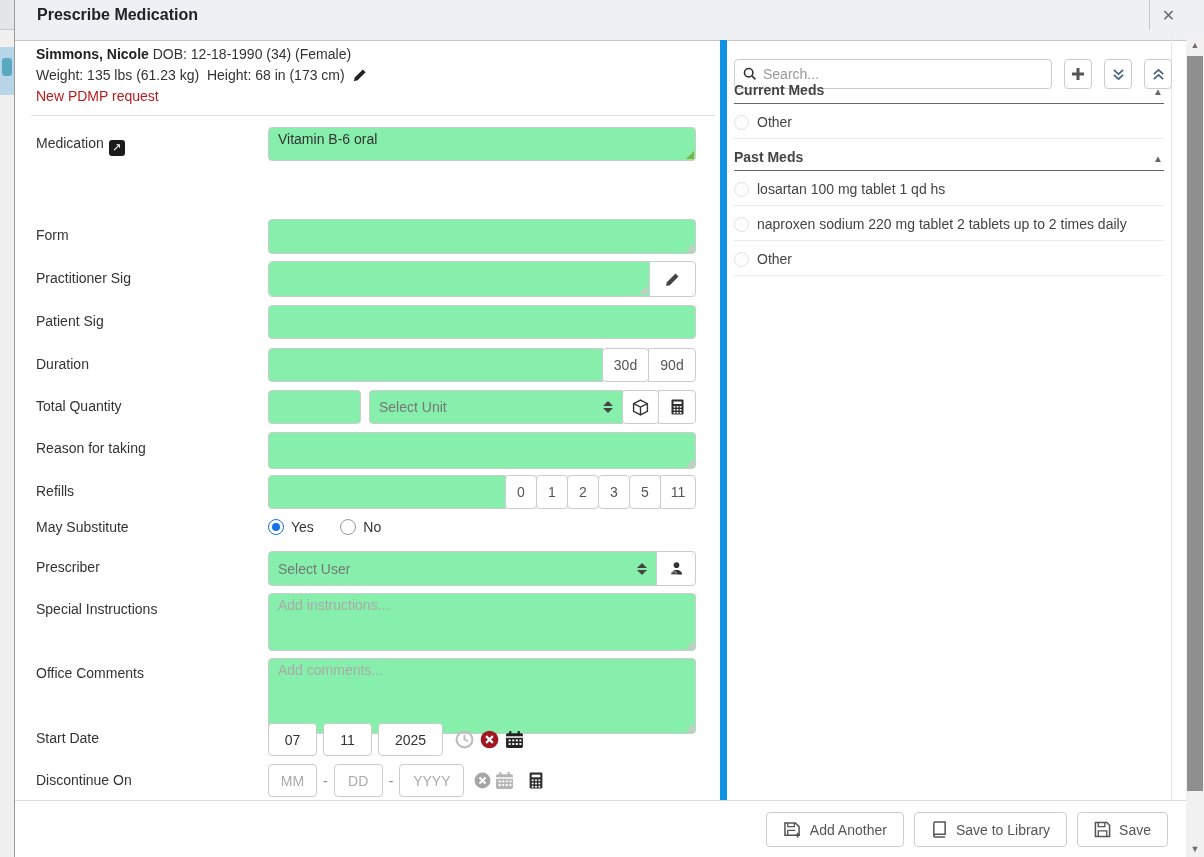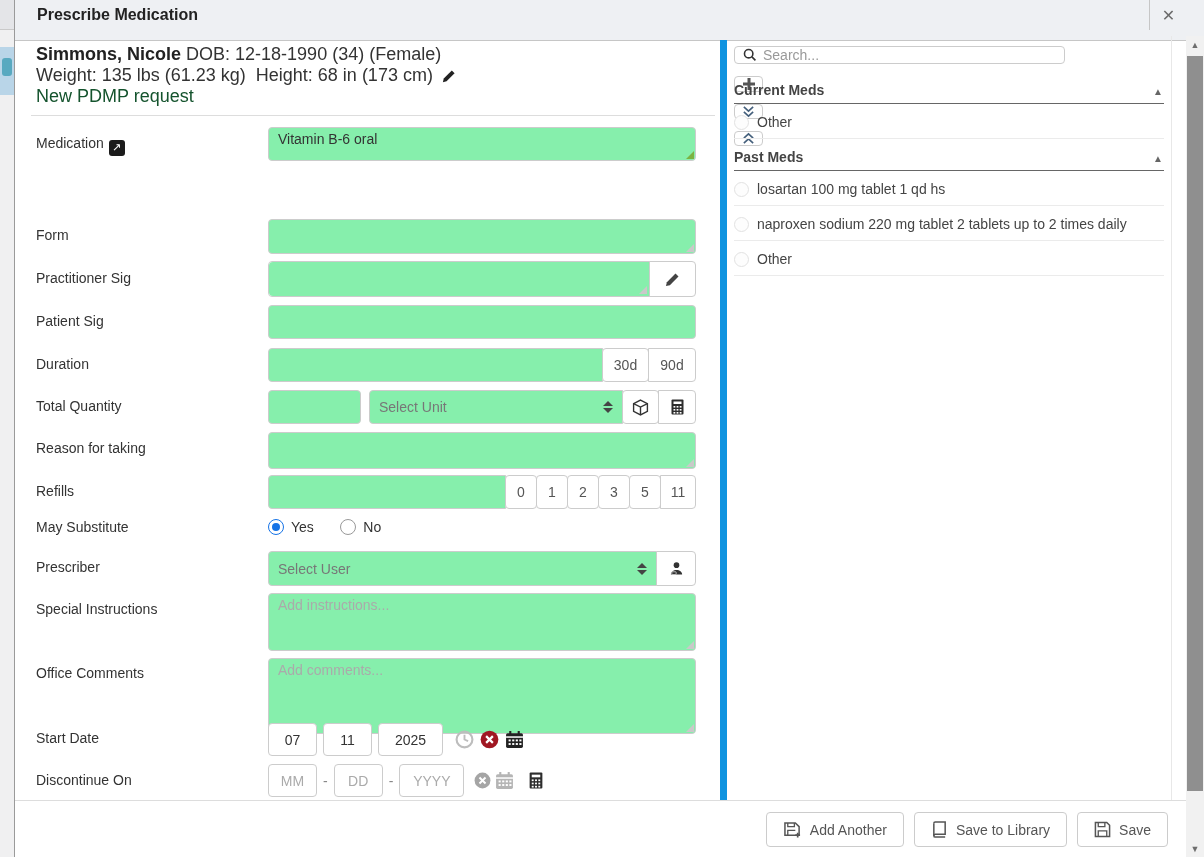--- a/index.html
+++ b/index.html
@@ -15,23 +15,23 @@
   .backdrop .bd-badge { position:absolute; left:2px; top:58px; width:10px; height:18px; background:#58a9c0; border-radius:3px; }
 
   
   .modal { left:14px; top:0; width:1190px; height:857px; background:#fff; border-left:1px solid #9a9a9a; }
 
   .titlebar { position:absolute; left:0; top:0; width:1190px; height:41px; background:#eef0f3; border-bottom:1px solid #c6c6c6; }
   .title { position:absolute; left:22px; top:6px; font-size:16px; font-weight:bold; color:#222; }
   .close-btn { position:absolute; right:18px; top:0; width:38px; height:30px; border-left:1px solid #c6c6c6; display:flex; align-items:center; justify-content:center; cursor:pointer; color:#6b6b6b; font-size:16px; font-weight:bold; }
 
   
-  .patient { position:absolute; left:21px; top:44px; font-size:18px; line-height:21px; color:#333; }
+  .patient { position:absolute; left:21px; top:44px; font-size:14px; line-height:21px; color:#333; }
   .patient b { color:#222; }
-  .link { color:#14532d; cursor:pointer; }
+  .link { color:#b91c1c; cursor:pointer; }
   .divider { position:absolute; background:#ddd; height:1px; }
 
   
   .flabel { position:absolute; left:21px; font-size:14px; color:#333; white-space:nowrap; }
   .ctrl { position:absolute; left:253px; }
   input.txt, textarea.txt, .fake-select {
     border:1px solid #ccc; border-radius:4px; font-family:inherit; font-size:14px; color:#333;
     padding:2px 9px; background:#86efac; outline:none; width:100%; height:100%;
   }
   textarea.txt { resize:none; overflow:hidden; line-height:18px; }
@@ -61,21 +61,21 @@
   .dinput { border:1px solid #ccc; border-radius:4px; font-family:inherit; font-size:14px; color:#333; text-align:center; width:49px; height:33px; }
   .dinput.yr { width:65px; }
   .dinput::placeholder { color:#aaa; }
   .dash { color:#888; font-size:14px; margin:0 2px; }
 
   
   .blue-bar { left:705px; top:40px; width:7px; height:760px; background:#0f93e0; }
 
   
   .panel { position:absolute; left:719px; top:36px; width:438px; height:764px; border-right:1px solid #e8e8e8; }
-  .search-row { position:absolute; left:0; top:10px; width:438px; height:30px; display:flex; gap:12px;flex-direction:column; }
+  .search-row { position:absolute; left:0; top:23px; width:438px; height:30px; display:flex; gap:12px; }
   .search-box { width:331px; height:30px; border:1px solid #ccc; border-radius:4px; display:flex; align-items:center; padding:0 8px; gap:6px; background:#fff; }
   .search-box input { border:none; outline:none; font-size:14px; font-family:inherit; color:#333; flex:1; }
   .search-box input::placeholder { color:#999; }
   .sq-btn { width:29px; height:30px; border:1px solid #ccc; border-radius:4px; background:#fff; display:flex; align-items:center; justify-content:center; cursor:pointer; }
 
   .sec-head { position:absolute; left:0; width:430px; font-size:14px; font-weight:bold; color:#444; }
   .sec-tri { position:absolute; right:8px; font-size:10px; color:#666; cursor:pointer; }
   .sec-rule { position:absolute; left:0; width:430px; height:1px; background:#666; }
   .med-item { position:absolute; left:0; width:430px; font-size:14px; color:#444; display:flex; align-items:center; gap:8px; cursor:pointer; }
   .med-radio { width:15px; height:15px; border-radius:50%; border:1px solid #e2e2e2; background:#fdfdfd; flex:none; }

